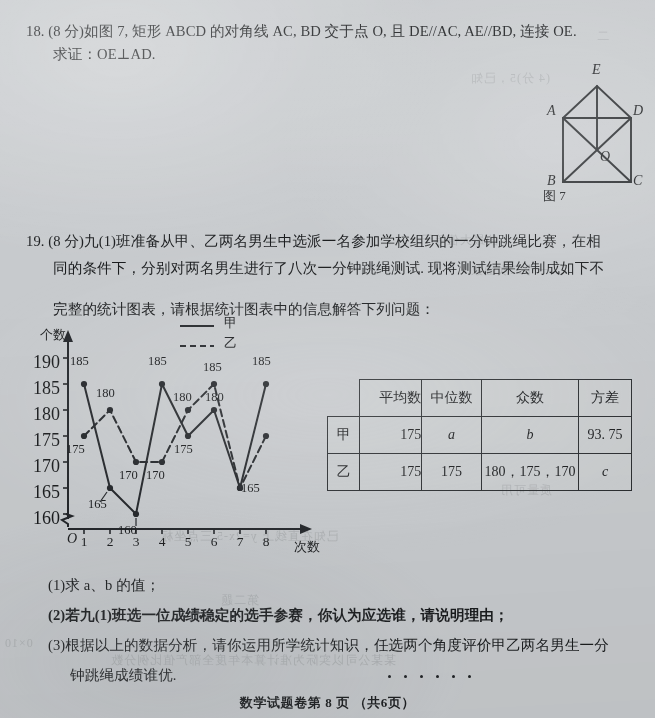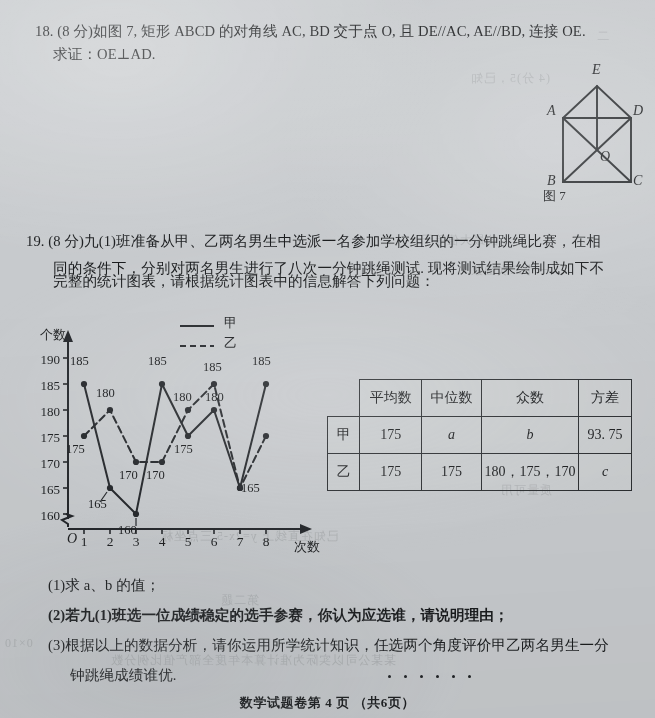--- a/index.html
+++ b/index.html
@@ -51,21 +51,21 @@
     letter-spacing: .1px;
     white-space: nowrap;
   }
   .ital {
     font-style: italic;
     font-family: "Liberation Serif", serif;
   }
 
   
   #prob18 { top: 18px; left: 0; width: 655px; }
-  #prob18 .l1 { position: absolute; left: 35px;  top: 0px; text-align: right; }
+  #prob18 .l1 { position: absolute; left: 26px;  top: 0px; text-align: right; }
   #prob18 .l2 { position: absolute; left: 53px;  top: 23px; }
 
   
   #fig7 {
     position: absolute;
     left: 475px;
     top: 72px;
     width: 180px;
     height: 140px;
     z-index: 12;
@@ -80,21 +80,21 @@
     position: absolute;
     font-style: italic;
     font-size: 14px;
     font-family: "Liberation Serif", serif;
   }
 
   
   #prob19 { top: 228px; left: 0; width: 655px; }
   #prob19 .l1 { position: absolute; left: 26px; top: 0px; }
   #prob19 .l2 { position: absolute; left: 53px; top: 27px; }
-  #prob19 .l3 { position: absolute; left: 53px; top: 40px; }
+  #prob19 .l3 { position: absolute; left: 53px; top: 68px; }
 
   
   #chart {
     position: absolute;
     left: 22px;
     top: 316px;
     width: 315px;
     height: 250px;
     z-index: 12;
   }
@@ -113,21 +113,21 @@
   #chart .origin {
     position: absolute;
     left: 45px;
     top: 215px;
     font-size: 14px;
     font-style: italic;
   }
   .ytick {
     position: absolute;
     right: 0;
-    font-size: 13px;
+    font-size: 18px;
     text-align: right;
     width: 34px;
   }
   .xtick {
     position: absolute;
     font-size: 13.5px;
     text-align: center;
     width: 14px;
     top: 218px;
   }
@@ -161,21 +161,21 @@
     border: 1.4px solid #2a2d30;
     text-align: center;
     font-weight: normal;
     font-family: "Liberation Serif", serif;
     padding: 0;
     height: 36px;
     background: rgba(255,255,255,0.06);
   }
   #stat-table .corner { border-top: none; border-left: none; background: transparent; }
   #stat-table .c0 { width: 32px; }
-  #stat-table .c1 { width: 62px; }
+  #stat-table .c1 { width: 62px; text-align: right; }
   #stat-table .c2 { width: 60px; }
   #stat-table .c3 { width: 98px; }
   #stat-table .c4 { width: 53px; }
 
   
   #subq { top: 572px; left: 0; width: 655px; }
   #subq .s { position: absolute; left: 48px; text-align: center; }
   #subq .s1 { top: 0px; }
   #subq .s2 { top: 30px; font-weight: bold; }
   #subq .s3 { top: 60px; }
@@ -386,15 +386,15 @@
 </div>
 <div class="emph-dots" style="left:388px; top:675px;">
   <i></i>
     <i></i>
     <i></i>
     <i></i>
     <i></i>
     <i></i>
 </div>
 
-<div id="footer">数学试题卷第 4 页 （共6页）</div>
+<div id="footer">数学试题卷第 8 页 （共6页）</div>
 
 <div class="paper-grain"></div>
 
 </body></html>

